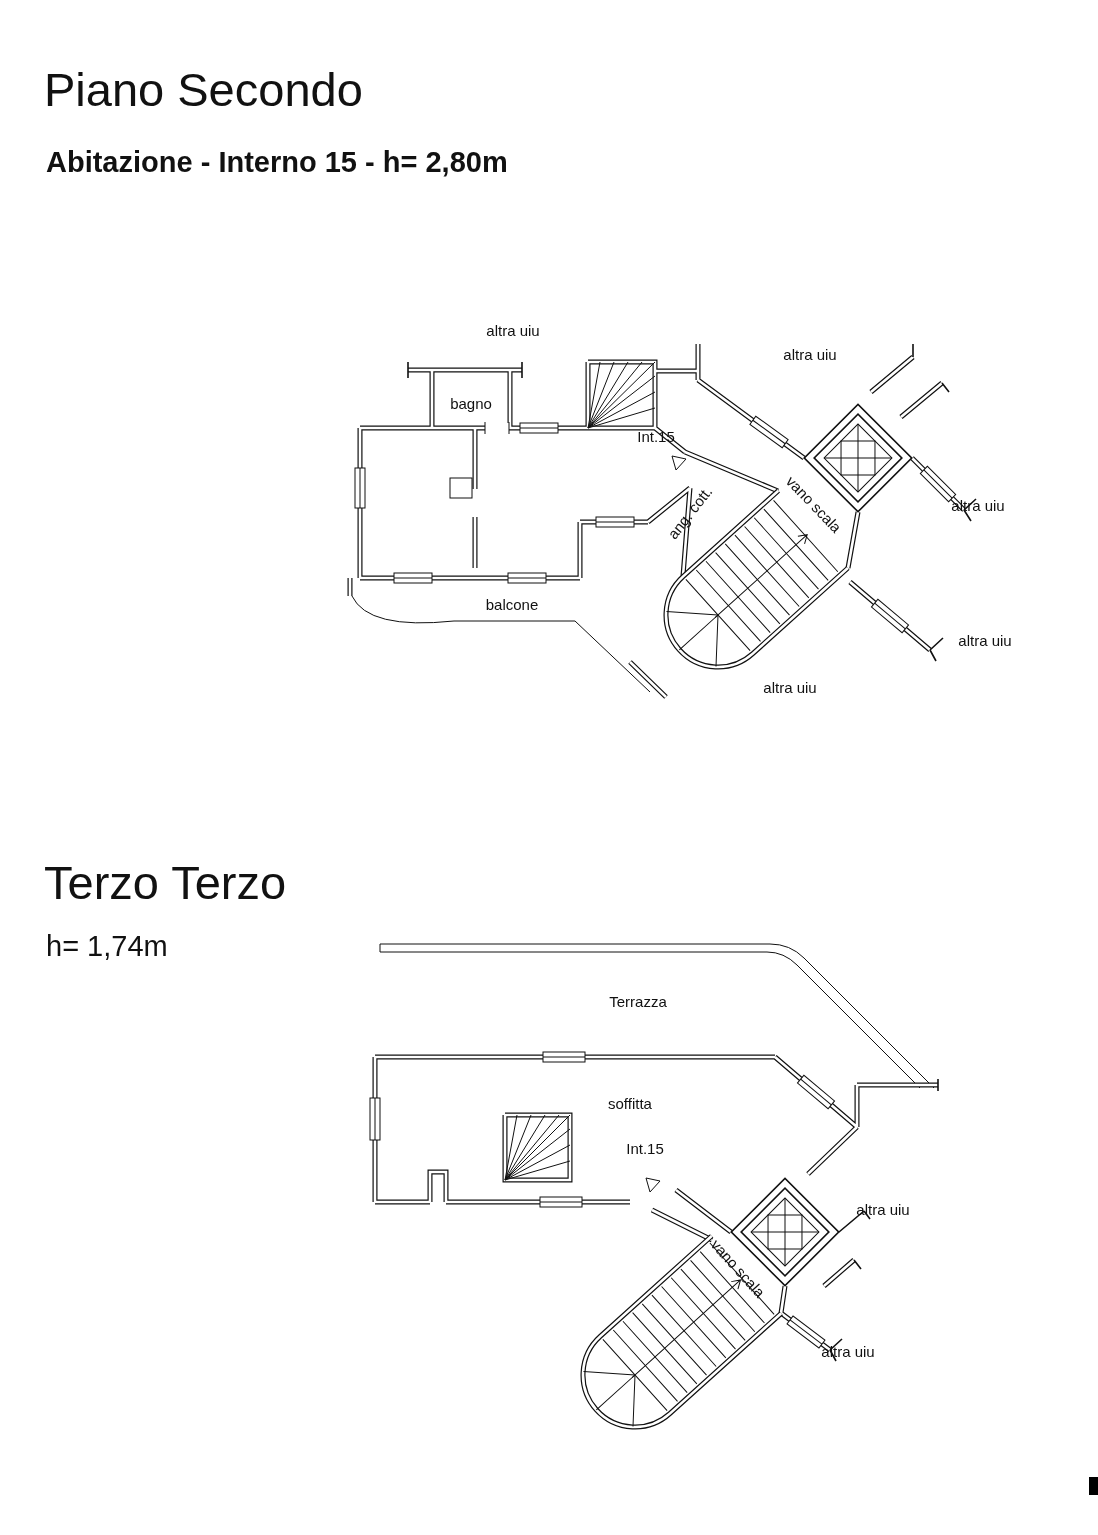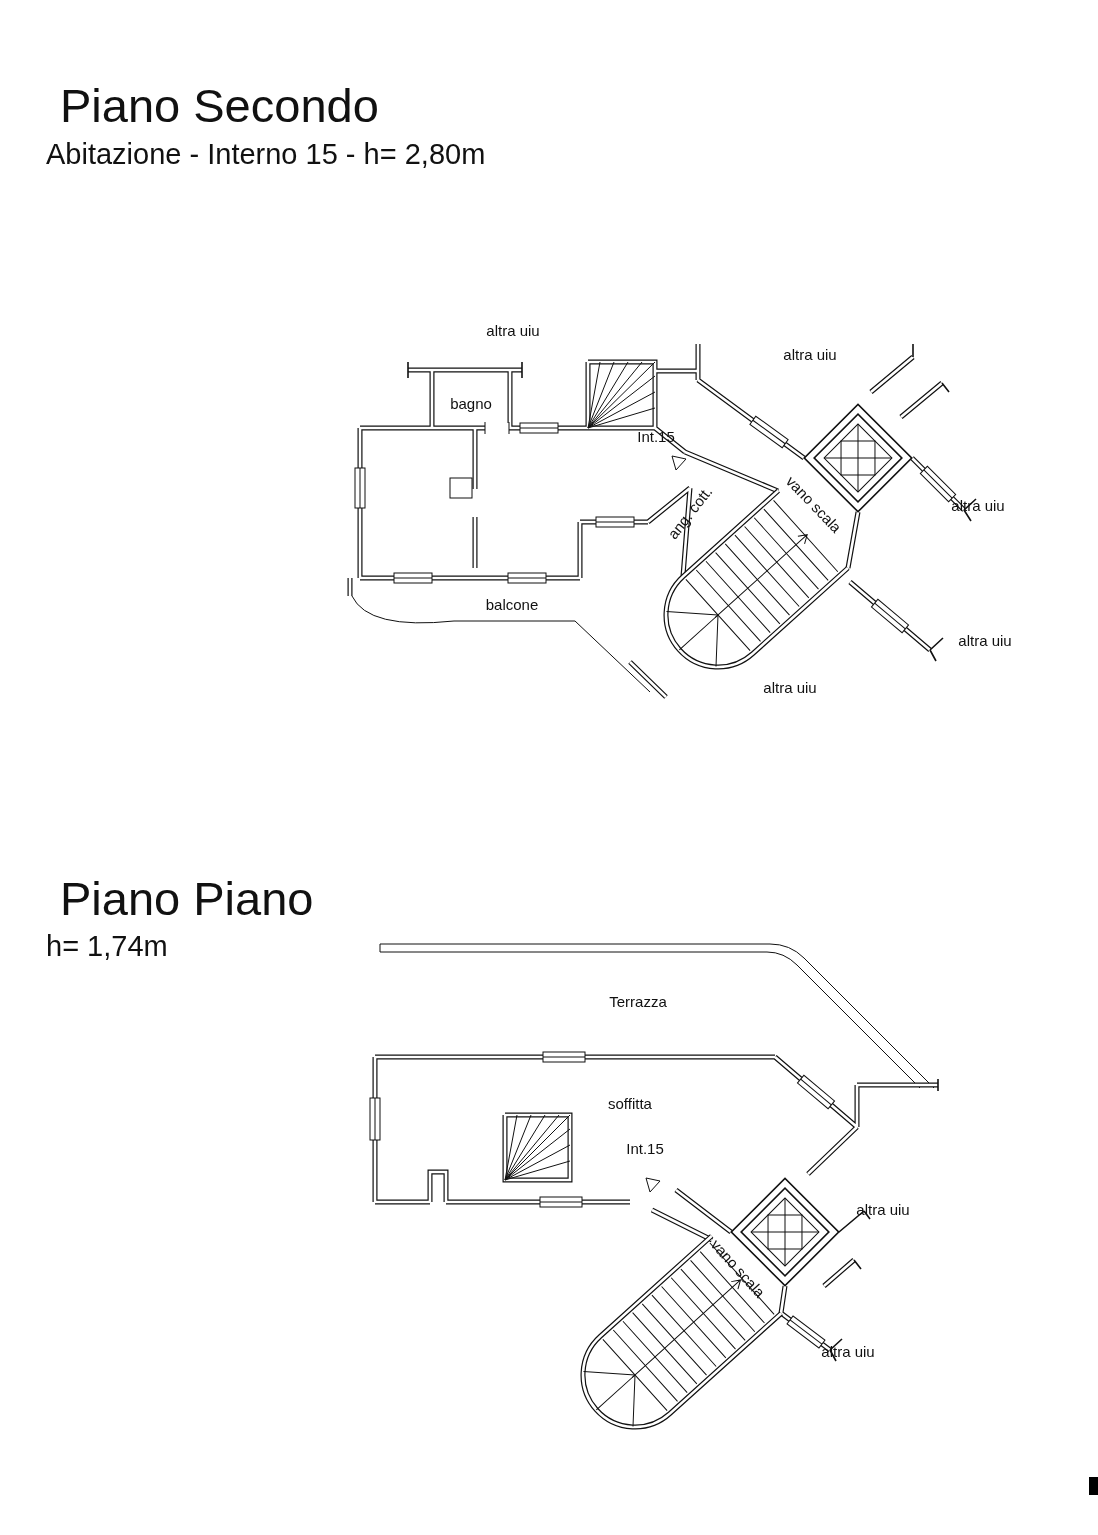--- a/index.html
+++ b/index.html
@@ -1,36 +1,36 @@
 <!DOCTYPE html>
 <html><head>
 <meta charset="utf-8">
 <style>
   html,body{margin:0;padding:0;background:#ffffff;}
   body{width:1098px;height:1535px;position:relative;font-family:"Liberation Sans",sans-serif;color:#111;}
-  .floor-title{position:absolute;margin:16px;font-size:47px;font-weight:400;letter-spacing:0px;white-space:nowrap;}
+  .floor-title{position:absolute;margin:0;font-size:47px;font-weight:400;letter-spacing:0px;white-space:nowrap;}
   .floor-subtitle{position:absolute;margin:0;font-size:29px;font-weight:400;white-space:nowrap;}
   .plan-svg{position:absolute;overflow:visible;}
   .wall{stroke:#111;stroke-width:5;fill:none;stroke-linecap:butt;}
   .wallcore{stroke:#fff;stroke-width:2.6;fill:none;stroke-linecap:butt;}
   .thin{stroke:#111;stroke-width:1;fill:none;}
   .thin2{stroke:#111;stroke-width:1.6;fill:none;}
   .winrect{fill:#fff;stroke:#111;stroke-width:1;}
   .gap{fill:#fff;stroke:none;}
   .arrowhead{fill:#fff;stroke:#111;stroke-width:1;}
   text{font-family:"Liberation Sans",sans-serif;font-size:15px;fill:#111;}
   .scan-mark{position:absolute;background:#000;}
 </style>
 </head>
 <body>
 
 <div class="page">
 
   <h1 class="floor-title" style="left:44px;top:62px;">Piano Secondo</h1>
-  <p class="floor-subtitle" style="left:46px;top:138px;">Abitazione - Interno 15 - h= 2,80m</p>
+  <p class="floor-subtitle" style="left:46px;top:146px;font-weight:bold;">Abitazione - Interno 15 - h= 2,80m</p>
 
   <svg class="plan-svg" style="left:330px;top:300px;" width="720" height="430" viewBox="0 0 720 430">
 
     <g>
       <path class="wall" d="M 78,70 H 192 M 102,70 V 128 M 180,70 V 128 M 30,128 H 258 M 30,128 V 278 M 30,278 H 250 M 250,278 V 222 M 250,222 H 318 M 145,128 V 268 M 258,62 H 325 V 128 H 258 V 62 M 325,71 H 368 M 368,44 V 80 M 368,80 L 474,158 M 325,128 L 355,152 M 318,222 L 360,188 M 355,152 L 448,191 M 360,188 L 353,276 M 518,268 L 528,212 M 582,158 L 634,210 M 520,282 L 600,350 M 571,117 L 612,83 M 541,92 L 583,57 M 20,278 V 296 M 300,362 L 336,397"></path>
       <path class="wallcore" d="M 78,70 H 192 M 102,70 V 128 M 180,70 V 128 M 30,128 H 258 M 30,128 V 278 M 30,278 H 250 M 250,278 V 222 M 250,222 H 318 M 145,128 V 268 M 258,62 H 325 V 128 H 258 V 62 M 325,71 H 368 M 368,44 V 80 M 368,80 L 474,158 M 325,128 L 355,152 M 318,222 L 360,188 M 355,152 L 448,191 M 360,188 L 353,276 M 518,268 L 528,212 M 582,158 L 634,210 M 520,282 L 600,350 M 571,117 L 612,83 M 541,92 L 583,57 M 20,278 V 296 M 300,362 L 336,397"></path>
       <path class="thin2" d="M 634,210 L 646,199 M 634,210 L 641,221 M 600,350 L 613,338 M 600,350 L 606,361 M 612,83 L 619,92 M 583,57 V 44 M 78,62 V 78 M 192,62 V 78"></path>
     </g>
 
     <g>
@@ -97,21 +97,21 @@
     <text x="141" y="109" text-anchor="middle">bagno</text>
     <text x="326" y="142" text-anchor="middle">Int.15</text>
     <text transform="translate(364,216) rotate(-52)" text-anchor="middle">ang. cott.</text>
     <text transform="translate(480,208) rotate(46)" text-anchor="middle">vano scala</text>
     <text x="182" y="310" text-anchor="middle">balcone</text>
     <text x="648" y="211" text-anchor="middle">altra uiu</text>
     <text x="655" y="346" text-anchor="middle">altra uiu</text>
     <text x="460" y="393" text-anchor="middle">altra uiu</text>
   </svg>
 
-  <h1 class="floor-title" style="left:44px;top:855px;">Piano Piano</h1>
+  <h1 class="floor-title" style="left:44px;top:855px;">Terzo Terzo</h1>
   <p class="floor-subtitle" style="left:46px;top:930px;">h= 1,74m</p>
 
   <svg class="plan-svg" style="left:360px;top:930px;" width="600" height="510" viewBox="0 0 600 510">
 
     <g>
       <path class="thin" d="M 20,14 H 410 Q 430,14 444,28 L 574,158 M 20,22 H 407 Q 424,22 437,35 L 560,158 M 20,14 V 22"></path>
     </g>
 
     <g>
       <path class="wall" d="M 15,127 H 415 M 415,127 L 497,197 M 497,197 L 448,244 M 497,155 H 578 M 497,155 V 197 M 15,127 V 272 M 15,272 H 70 M 70,272 V 242 H 86 V 272 M 86,272 H 270 M 292,280 L 352,310 M 316,260 L 371,302 M 425,356 L 421,383 M 421,383 L 470,420 M 464,356 L 494,330 M 145,185 H 210 V 250 H 145 V 185"></path>

